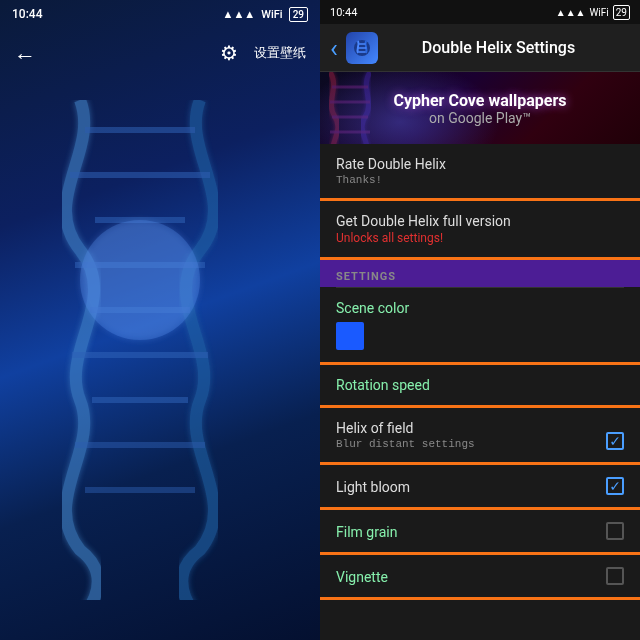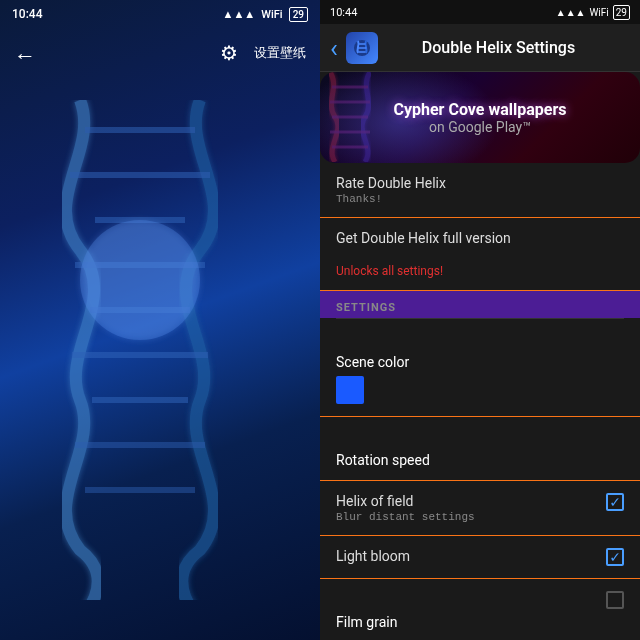--- a/index.html
+++ b/index.html
@@ -119,28 +119,27 @@
       font-size: 16px;
     }
     .app-toolbar .app-title {
       color: white;
       font-size: 16px;
       font-weight: 500;
       margin-left: 36px;
     }
     
     .banner {
-      height: 91px;
+      height: 72px;
       background: linear-gradient(135deg, #0a0a20 0%, #1a0030 40%, #300010 70%, #200008 100%);
       position: relative;
       overflow: hidden;
       display: flex;
       align-items: center;
       justify-content: center;
-      border-radius: 15px;
     }
     .banner-glow {
       position: absolute;
       top: -10px;
       left: -20px;
       width: 200px;
       height: 120px;
       background: radial-gradient(ellipse, rgba(80,80,200,0.5) 0%, transparent 70%);
     }
     .banner-text {
@@ -167,38 +166,37 @@
     }
     
     .settings-list {
       flex: 1;
       overflow-y: auto;
       background: #1a1a1a;
     }
     .settings-list::-webkit-scrollbar { display: none; }
     .settings-item {
       padding: 12px 16px;
-      border-bottom: 1px solid #f97316;
-      display: flex;
-      align-items: flex-start;
+      border-bottom: 3px solid #f97316;
+      display: flex;
+      align-items: flex-end;
       justify-content: space-between;
     }
     .settings-item .item-text .item-label {
       color: #ddd;
       font-size: 14px;
     }
     .settings-item .item-text .item-sublabel {
       color: #888;
       font-size: 11px;
       margin-top: 2px;
       font-family: Liberation Mono, monospace;
     }
     .settings-item.disabled .item-text .item-label {
-      color: #ffffff;
-      margin-top: 23px;
+      color: #86efac;
     }
     .settings-section-header {
       padding: 10px 16px 4px;
       color: #888;
       font-size: 11px;
       font-weight: bold;
       letter-spacing: 1px;
       background: #4c1d95;
     }
     .checkbox {
@@ -220,21 +218,21 @@
     .color-swatch {
       width: 28px;
       height: 28px;
       background: #1a5aff;
       border-radius: 2px;
       margin-top: 6px;
     }
     .unlock-text {
       color: #e03030;
       font-size: 12px;
-      margin-top: 18px;
+      margin-top: 2px;
     }
     .divider {
       height: 1px;
       background: #333;
       margin: 0 16px;
     }
   </style>
 </head>
 <body>
 

